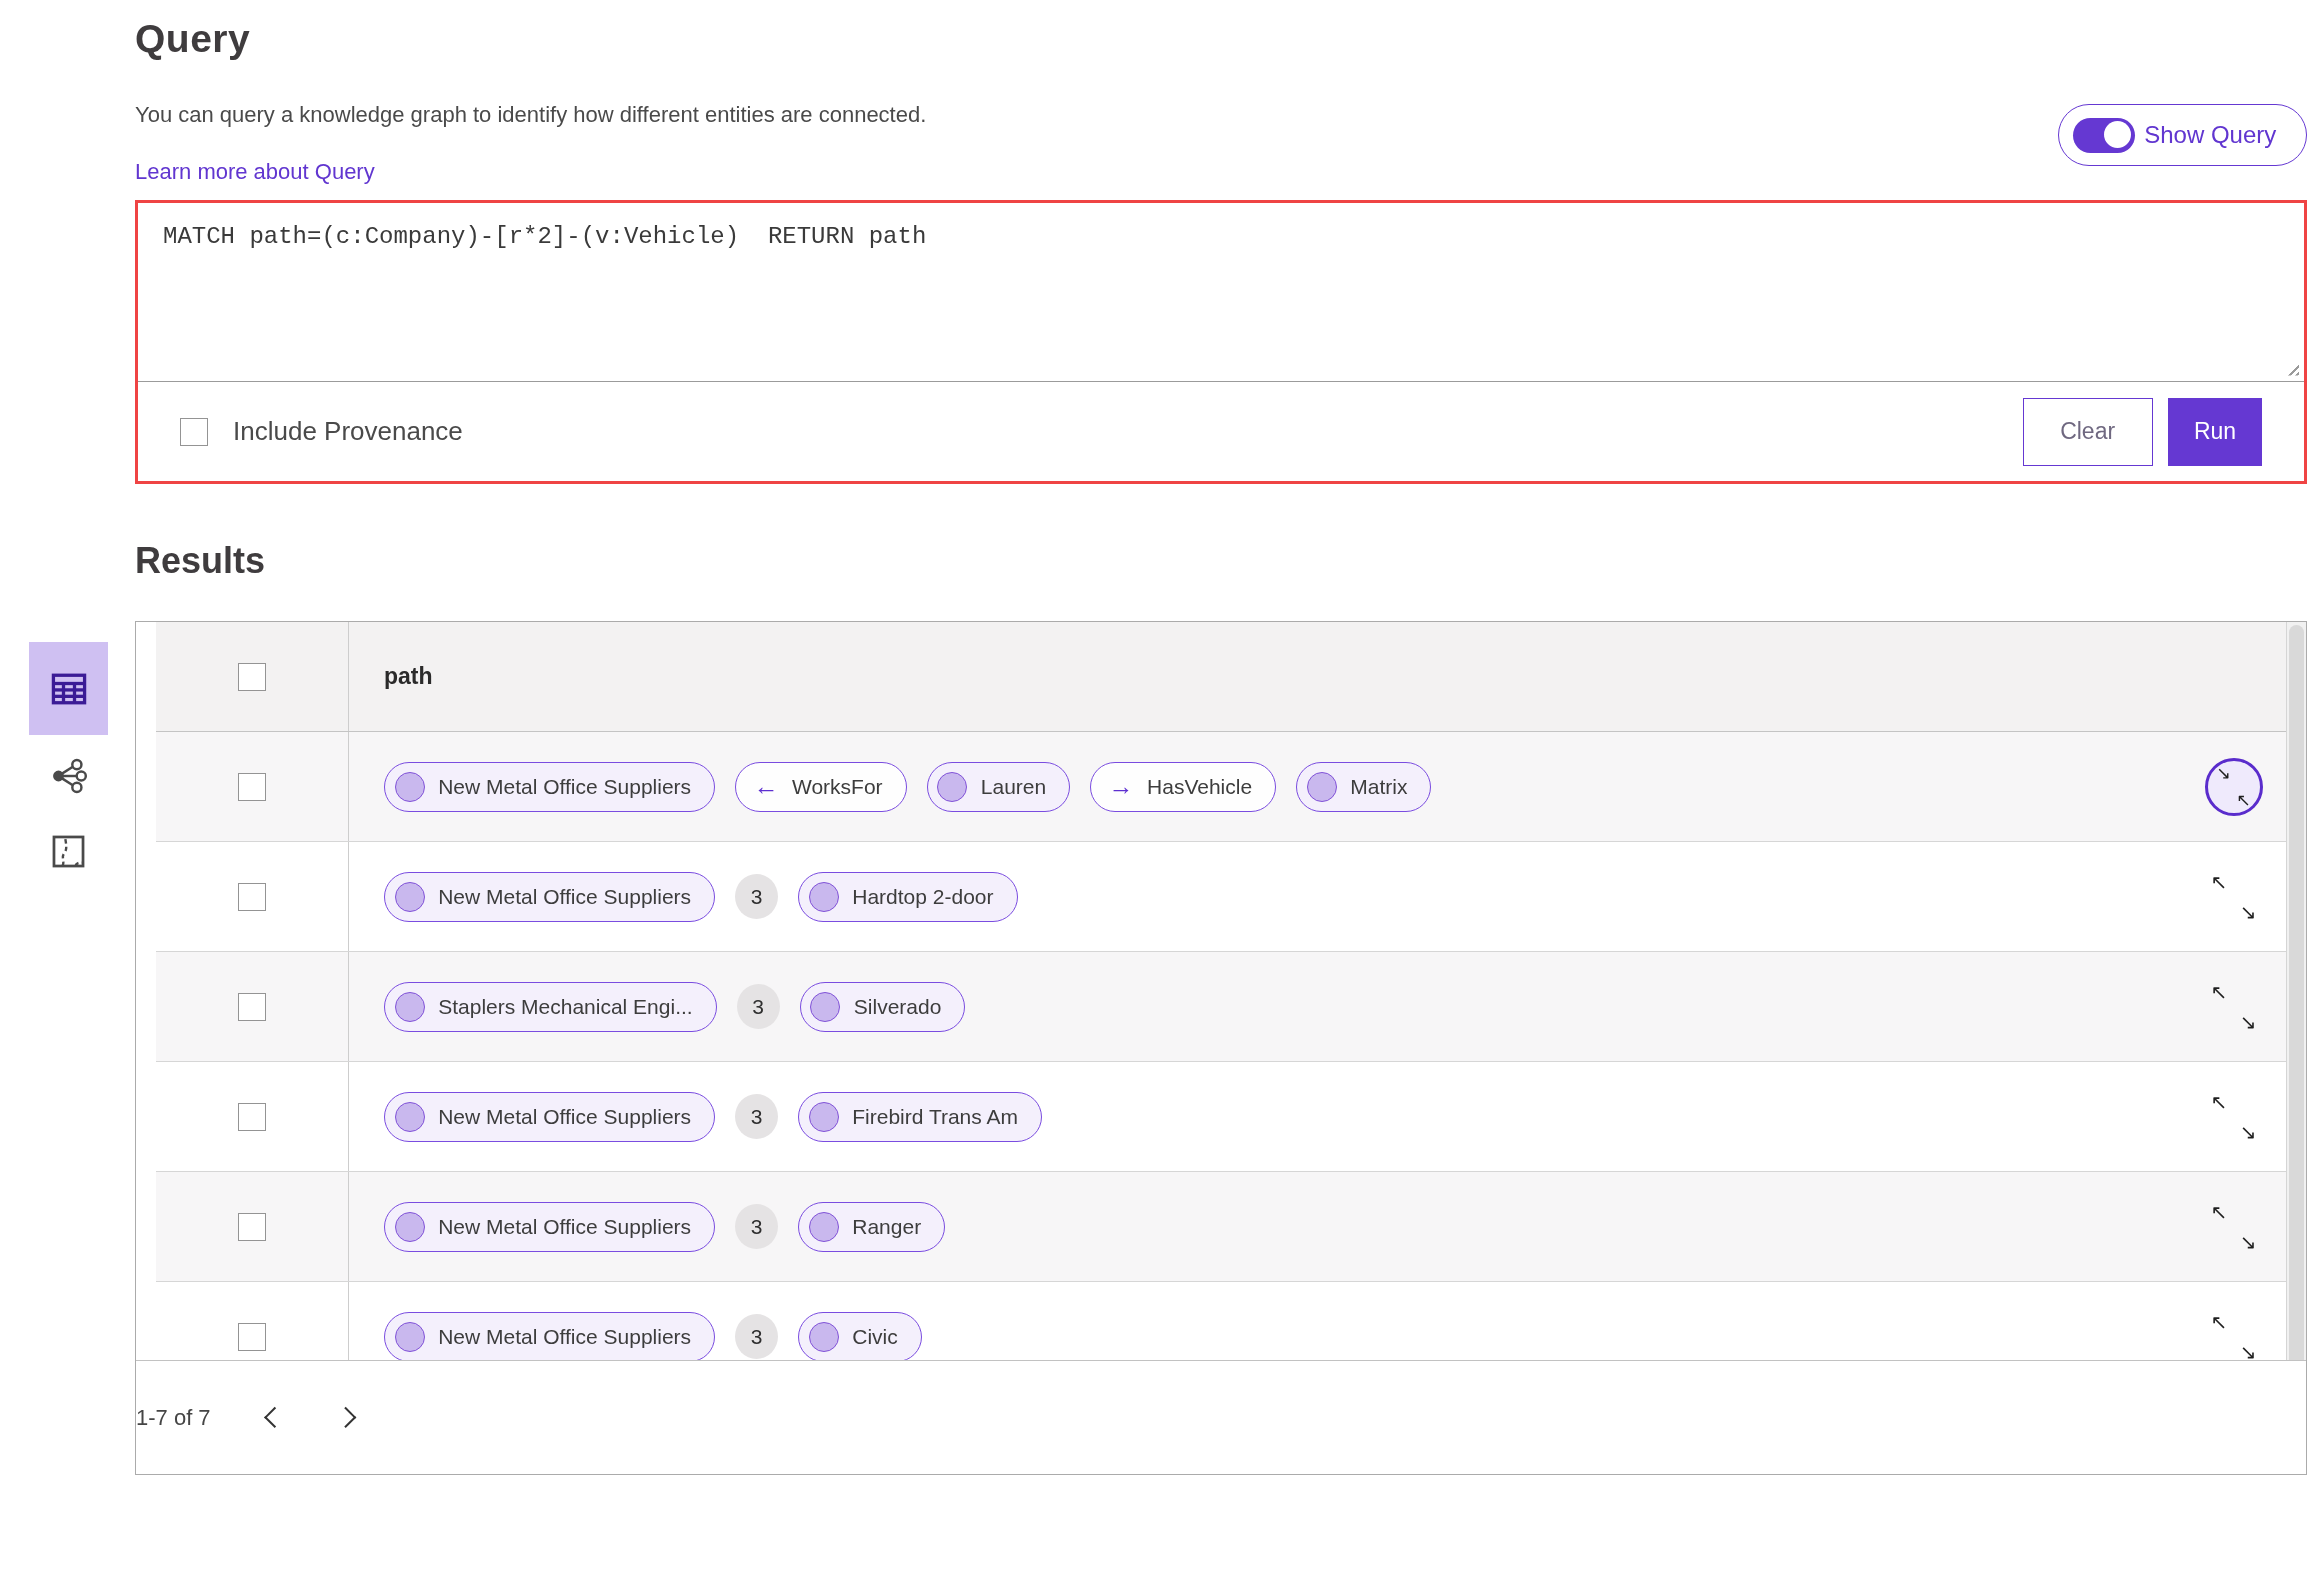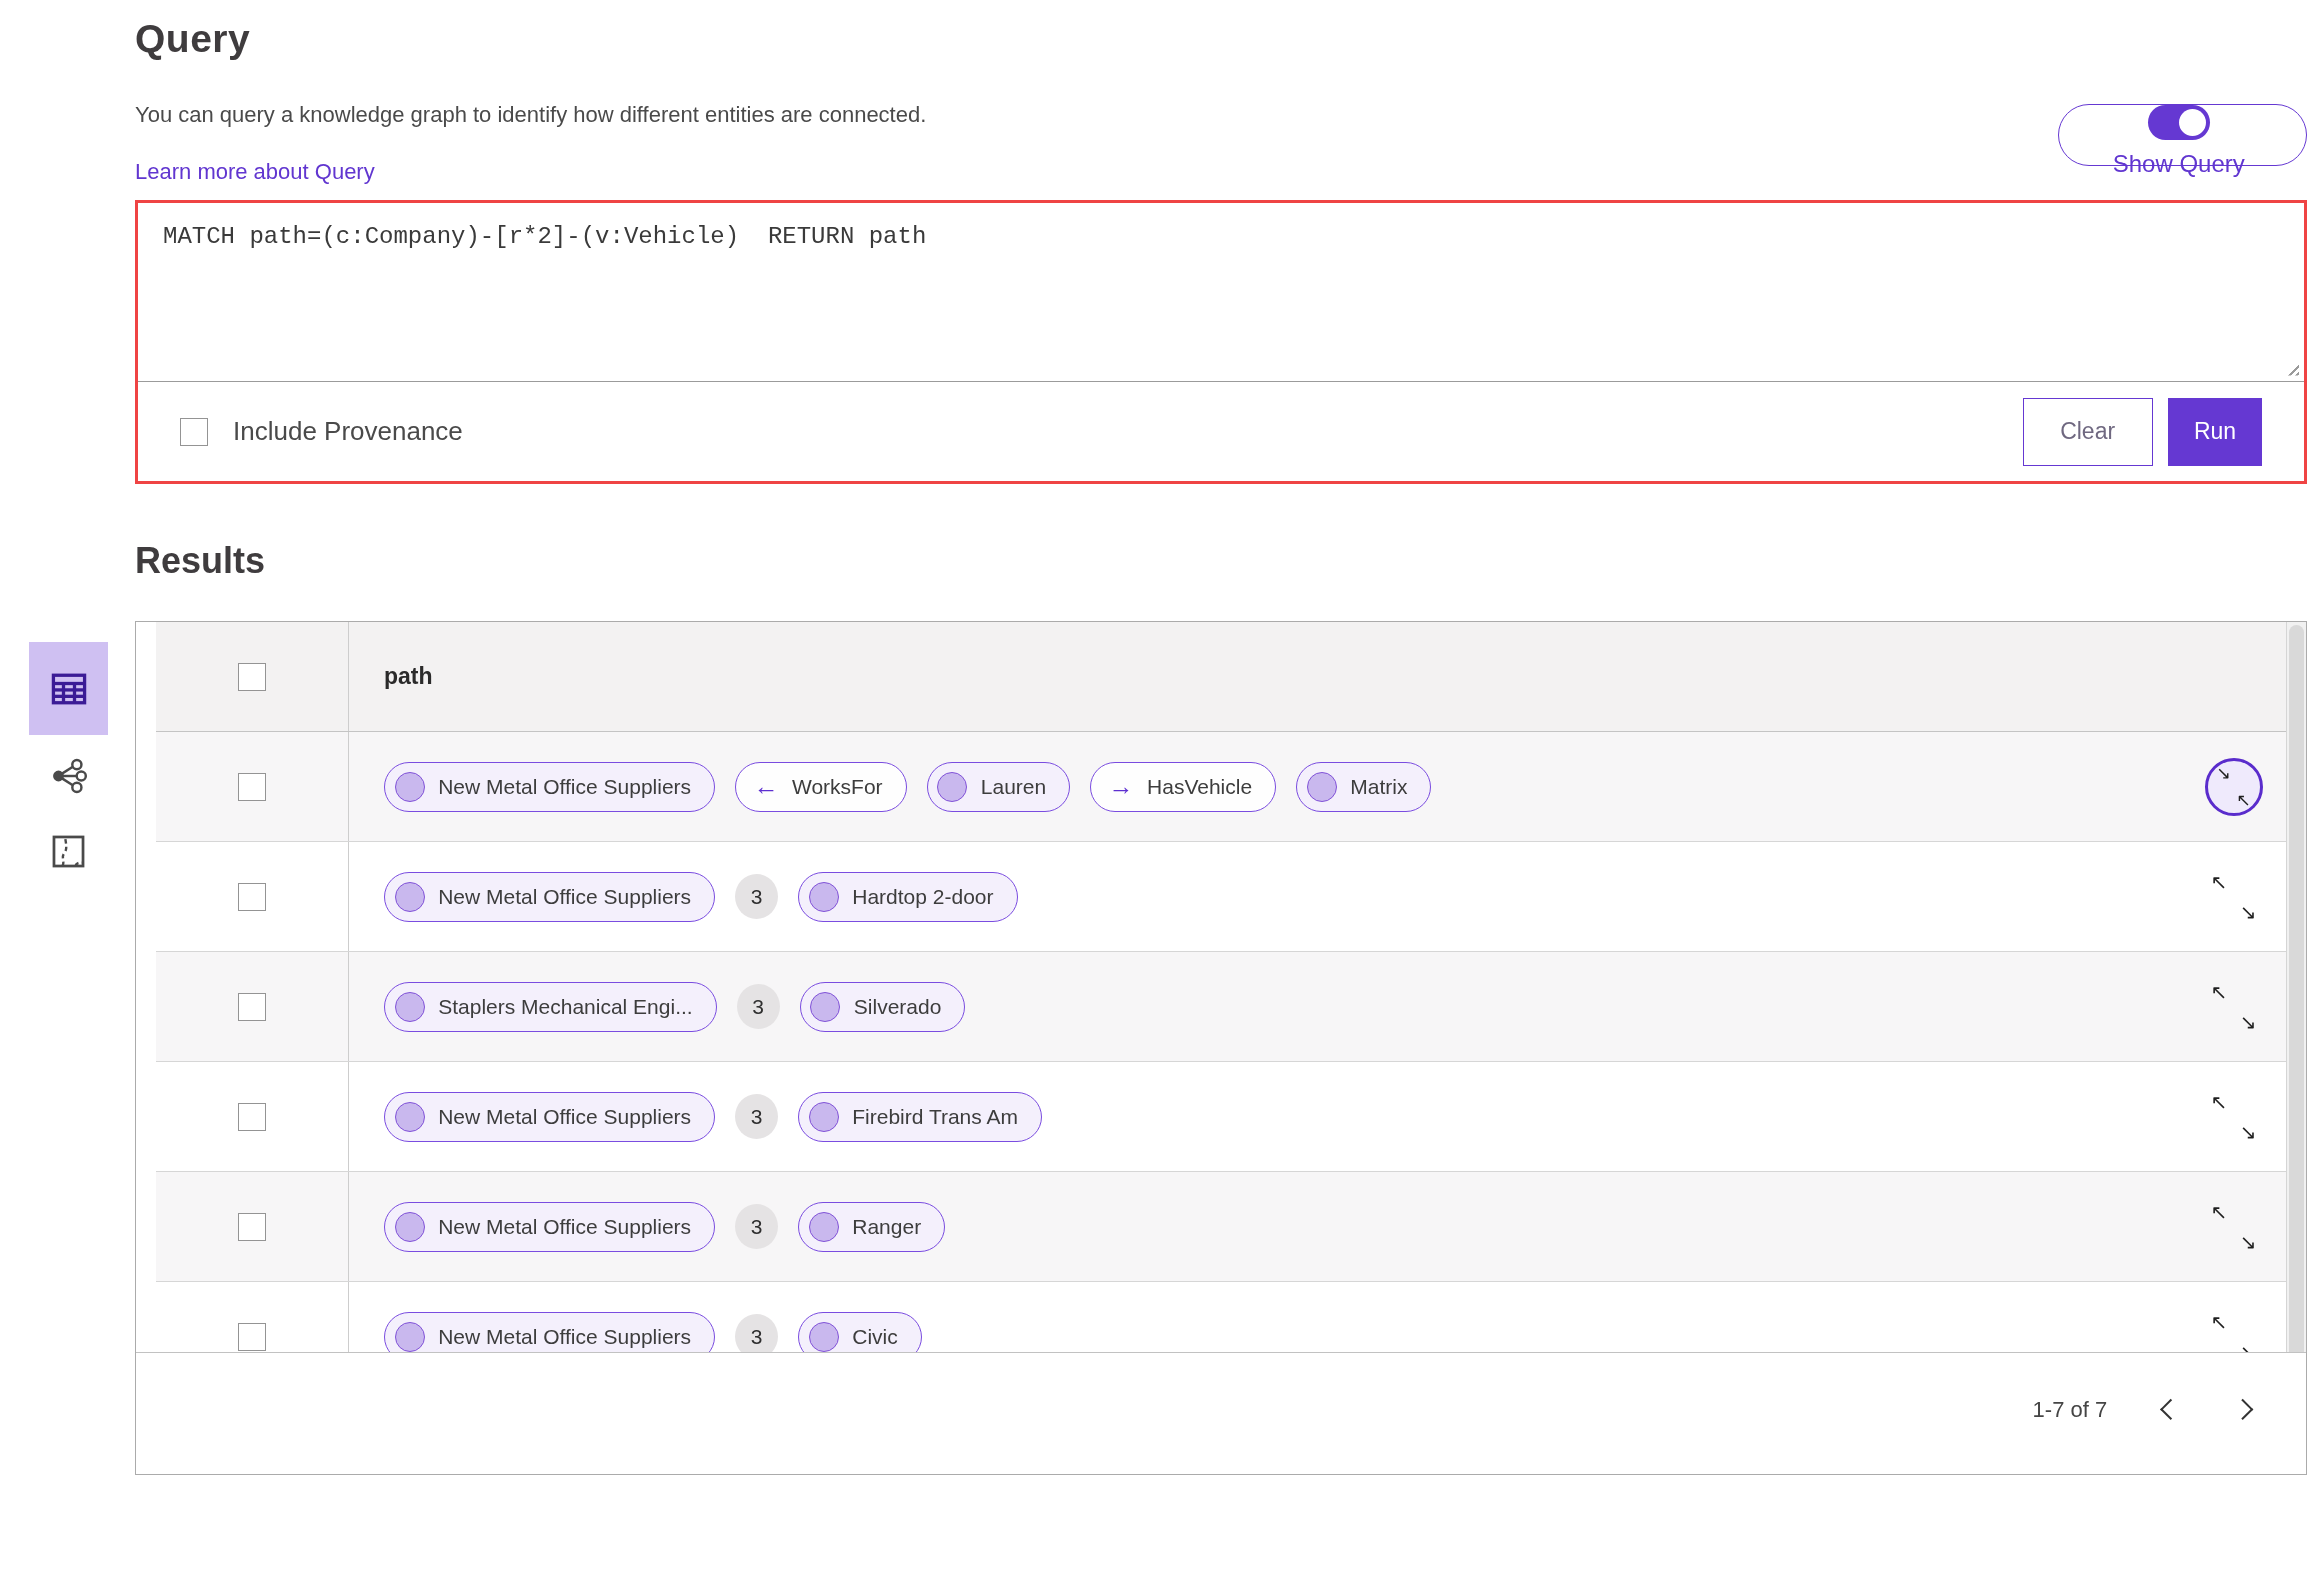--- a/index.html
+++ b/index.html
@@ -17,21 +17,21 @@
   
   .title { font-size:39px; font-weight:700; color:#3f3c3e; padding-top:17.4px; letter-spacing:0.5px; }
   .desc  { margin-top:41px; font-size:22px; color:#4a4a4a; }
   .learn { margin-top:31px; font-size:22px; color:#6136d0; cursor:pointer; display:inline-block; }
 
   .show-query-btn {
     position:absolute; top:104px; right:0;
     height:62px; min-width:249px;
     border:1.9px solid #6538d2; border-radius:31px;
     background:#fff; display:flex; align-items:center; gap:9.7px;
-    padding:0 21px 0 13.5px; cursor:pointer;flex-direction:column;
+    padding:0 21px 0 13.5px; cursor:pointer;
   }
   .switch { position:relative; width:62px; height:35px; background:#6538d2; border-radius:17.4px; flex:none; }
   .switch .knob { position:absolute; top:3.9px; right:3.9px; width:27px; height:27px; background:#fff; border-radius:50%; }
   .show-query-label { font-size:24px; color:#6136d0; white-space:nowrap; }
 
   
   .query-panel { margin-top:15px; border:3px solid #ef4444; background:#fff; }
   .textarea-wrap { position:relative; height:178px; }
   .query-input {
     width:100%; height:100%;
@@ -106,23 +106,23 @@
   .trow.expanded .collapse-btn { display:block; }
   .trow:not(.expanded) .expand-icon { display:block; }
 
   .scroll-track {
     position:absolute; top:0; right:0; width:20px; height:815px;
     background:#f1f1f1; border-left:1px solid #d5d5d5;
   }
   .scroll-thumb { position:absolute; top:2.9px; left:1.9px; width:15.4px; height:742px; background:#d9d9d9; border-radius:7.7px; }
 
   .table-footer {
-    position:absolute; left:0; right:0; bottom:8px; height:114px;
+    position:absolute; left:0; right:0; bottom:0; height:114px;
     background:#fff; border-top:1px solid #c2c2c2;
-    display:flex; align-items:center; justify-content:flex-end;
+    display:flex; align-items:center; 
     padding-right:56px; gap:56px;
   }
   .range-label { font-size:22px; color:#454545; }
   .chev { width:15.4px; height:15.4px; display:inline-block; cursor:pointer; }
   .chev-left  { border-left:2.9px solid #333; border-bottom:2.9px solid #333; transform:rotate(45deg); }
   .chev-right { border-right:2.9px solid #333; border-top:2.9px solid #333; transform:rotate(45deg); }
 
   svg { display:block; }
 </style>
 </head>

